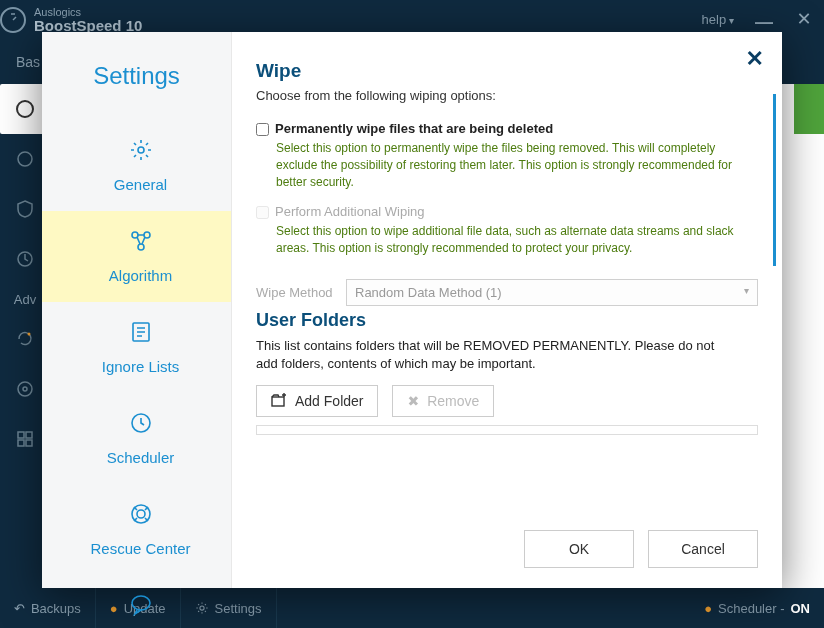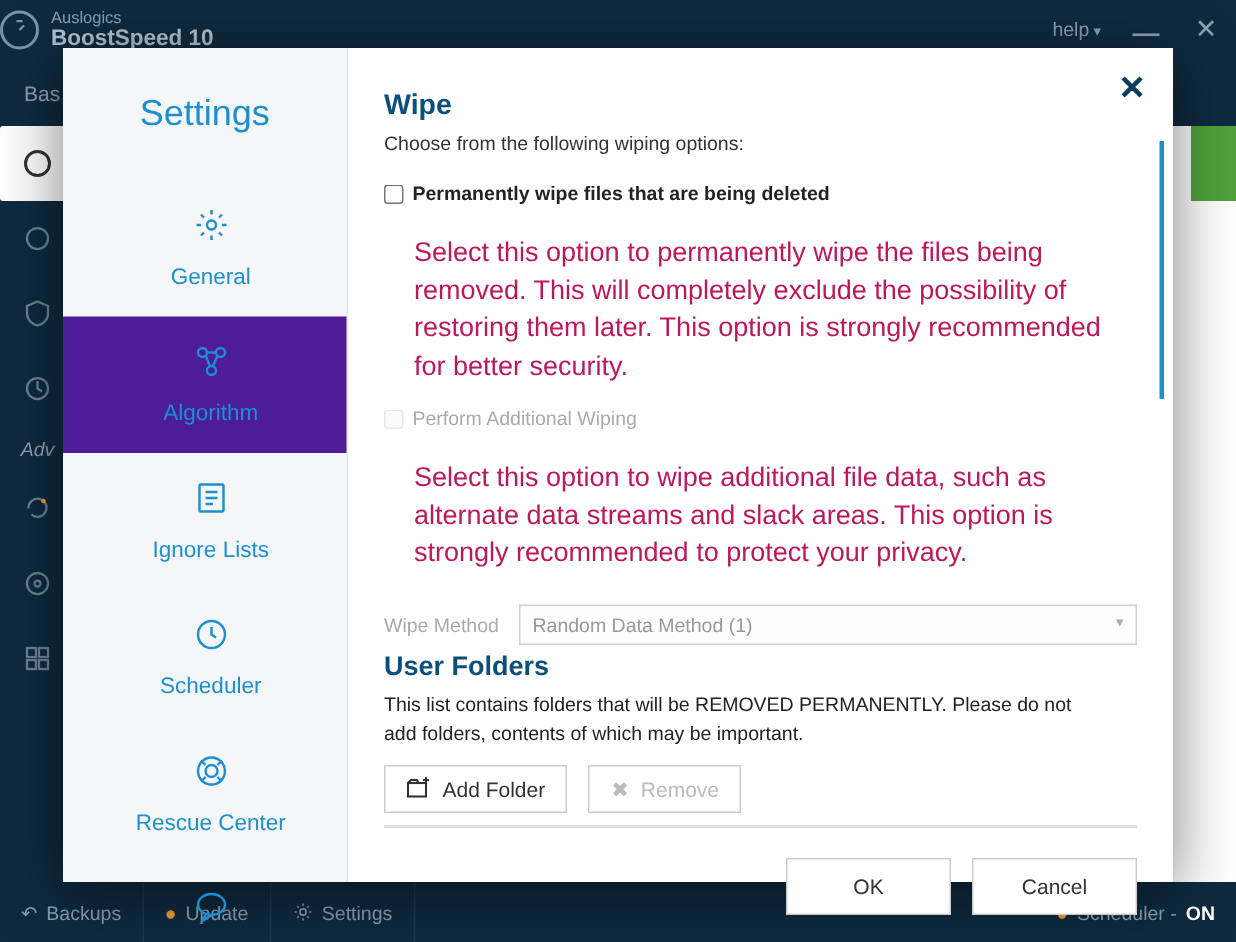--- a/index.html
+++ b/index.html
@@ -38,21 +38,20 @@
 .close { position:relative; }
 
 
 .navstrip { height: 44px; background:#0f2a3f; color:#8aa0b0; font-size:14px; padding-left:16px; display:flex; align-items:center;}
 .left-icons {
   position:absolute; left:0; top:84px; width:50px; 
 }
 .left-icons .licon {
   width:50px; height:50px; display:flex; align-items:center; justify-content:center;
   color:#6b8494;
-  font-style:italic;
 }
 .left-icons .licon.active { background:#fff; color:#333; border-radius:2px 0 0 2px; }
 .adv-label {
   color:#8aa0b0; font-size:13px; 
 }
 
 
 .mainbg {
   position:absolute; top:84px; left:50px; right:0; bottom:40px;
   background: #fff;
@@ -88,41 +87,41 @@
 .sidebar-title {
   color:#1b8fd0; font-size:24px; font-weight:400; text-align:center;
   margin-bottom:30px;
 }
 .side-item {
   display:flex; align-items:center; gap:14px;
   padding:18px 16px 18px 24px; color:#1b8fd0; font-size:15px;
   cursor:pointer;
   flex-direction:column;
 }
-.side-item.active { background:#4c1d95; }
+.side-item.active { background:#fef9c3; }
 .side-icon { width:24px; height:24px; display:flex; align-items:center; justify-content:center;}
 
 
 .content {
   flex:1; padding:28px 24px 20px 24px; position:relative; display:flex; flex-direction:column;
 }
 .close-x {
   position:absolute; right:18px; top:14px; color:#0a3d62; font-size:22px; font-weight:bold;
   cursor:pointer;
 }
 .section-title {
   color:#0b4f7a; font-size:19px; font-weight:700; margin-bottom:6px;
 }
 .section-sub { font-size:13px; color:#333; margin-bottom:18px;}
 
 .opt { margin-bottom:14px; padding-right:20px;}
 .opt-row { display:flex; align-items:flex-start; gap:6px;}
 .opt-row input[type=checkbox] { margin-top:2px;}
 .opt-label { font-size:13px; color:#222; font-weight:600;}
-.opt-desc { font-size:18px; color:#be185d; margin-left:20px; margin-top:20px; line-height:1.4;}
+.opt-desc { font-size:12px; color:#4d7c0f; margin-left:20px; margin-top:4px; line-height:1.4;}
 .opt.disabled .opt-label { color:#aaa; font-weight:400;}
 .opt.disabled .opt-row input { opacity:0.5;}
 
 .method-row { display:flex; align-items:center; gap:10px; margin-top:8px; margin-bottom:4px;}
 .method-label { font-size:13px; color:#aaa; width:80px;}
 .method-select {
   flex:1; border:1px solid #d0d0d0; padding:5px 8px; font-size:13px;
   color:#999; background:#fdfdfd; position:relative;
 }
 .method-select::after { content:"▾"; position:absolute; right:8px; top:5px; color:#aaa; font-size:10px;}

